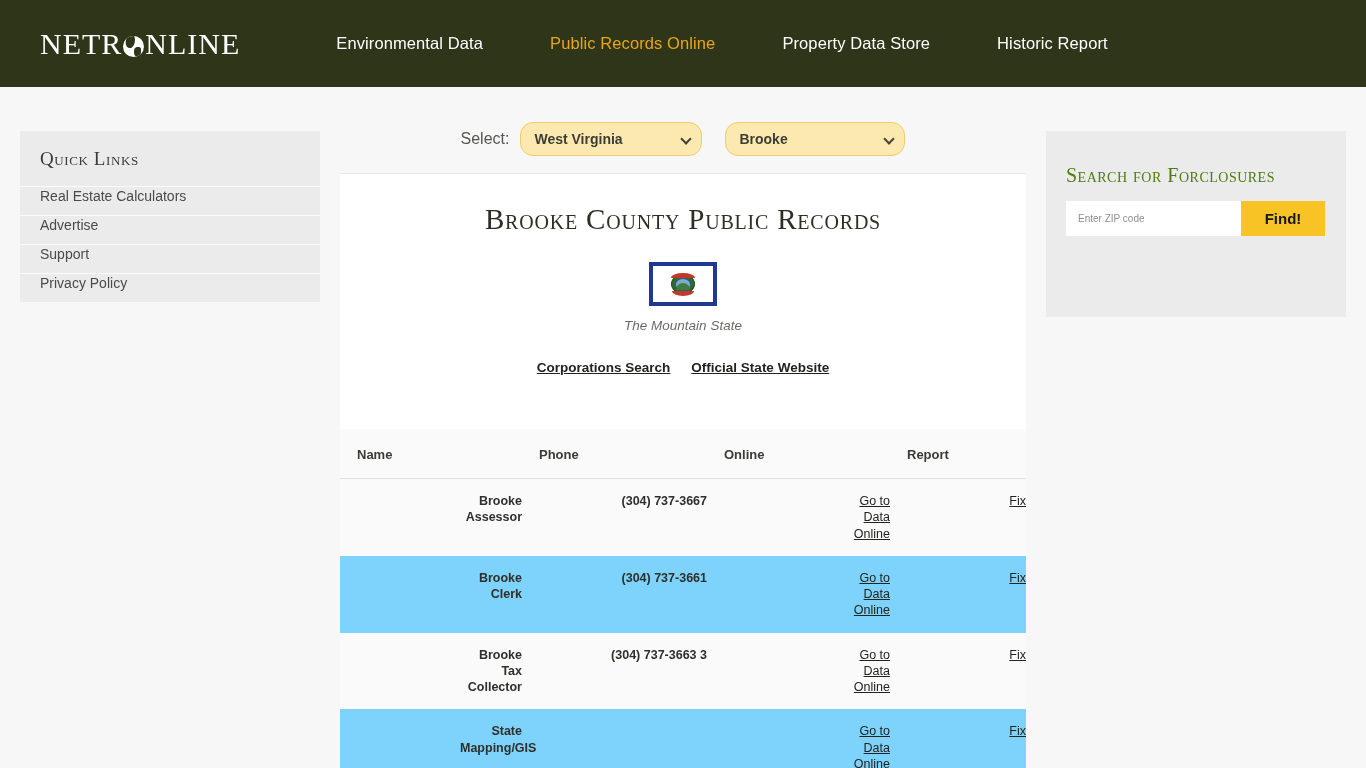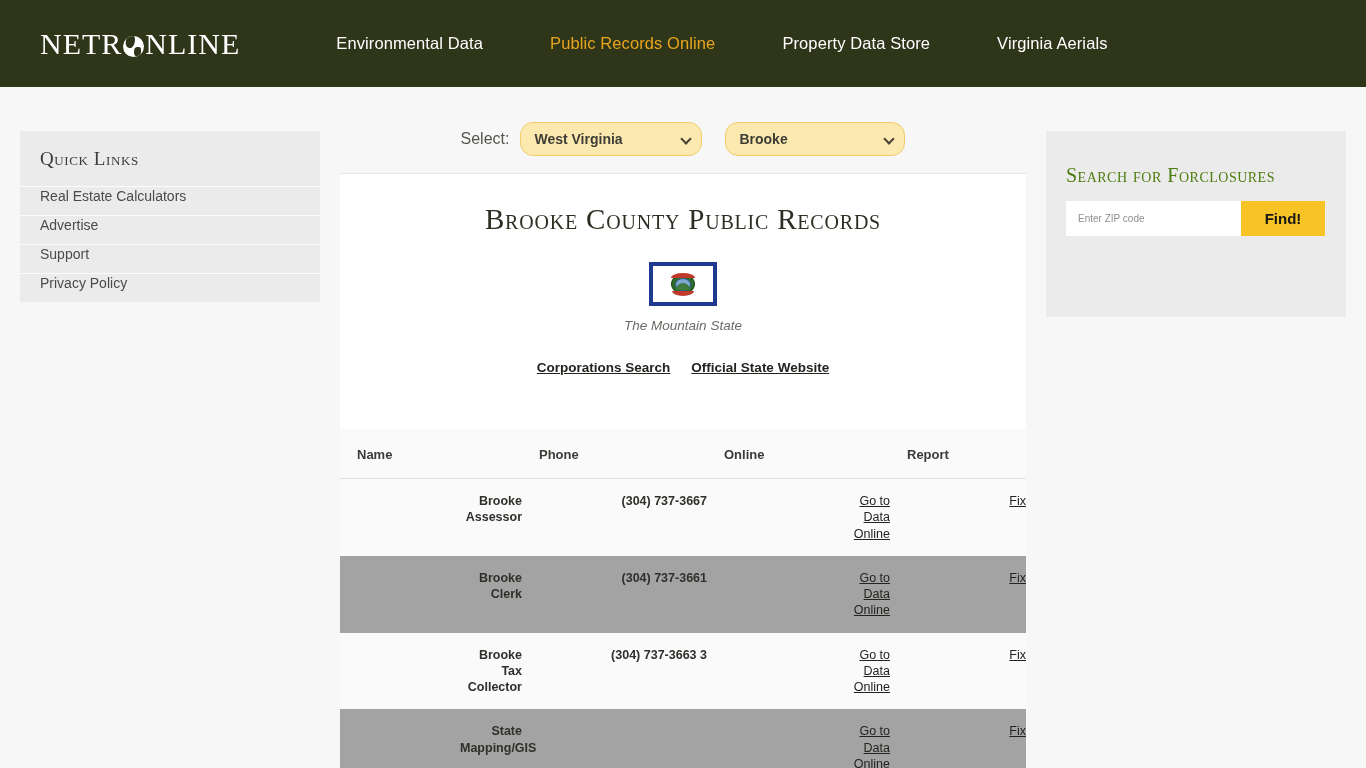--- a/index.html
+++ b/index.html
@@ -249,21 +249,21 @@
   .records-table td {
     font-size: 12.5px;
     font-weight: bold;
     color: #2f2f2b;
     padding: 14px 0 14px 17px;
     vertical-align: top;
     line-height: 1.3;
     text-align: right;
   }
   .records-table tr.odd td { background: #fafafa; }
-  .records-table tr.even td { background: #a3a3a3; }
+  .records-table tr.even td { background: #7dd3fc; }
   .records-table td a {
     color: #23231f;
     text-decoration: underline;
     font-weight: normal;
   }
   .col-name   { width: 182px; }
   .col-phone  { width: 185px; }
   .col-online { width: 183px; }
   .col-report { width: 136px; }
   .cell-wrap { display: inline-block; max-width: 62px; }
@@ -316,21 +316,21 @@
 <div class="site-header">
   <a class="logo" href="#">
     <span class="lg-part">NETR</span>
       <span class="globe"></span>
       <span class="lg-part">NLINE</span>
   </a>
   <nav class="main-nav">
     <a class="nav-link" href="#">Environmental Data</a>
     <a class="nav-link active" href="#">Public Records Online</a>
     <a class="nav-link" href="#">Property Data Store</a>
-    <a class="nav-link" href="#">Virginia Aerials</a>
+    <a class="nav-link" href="#">Historic Report</a>
   </nav>
 </div>
 
 <div class="page">
 
   <aside class="quick-links">
     <div class="ql-title">Quick Links</div>
     <a class="ql-item" href="#">Real Estate Calculators</a>
     <a class="ql-item" href="#">Advertise</a>
     <a class="ql-item" href="#">Support</a>

